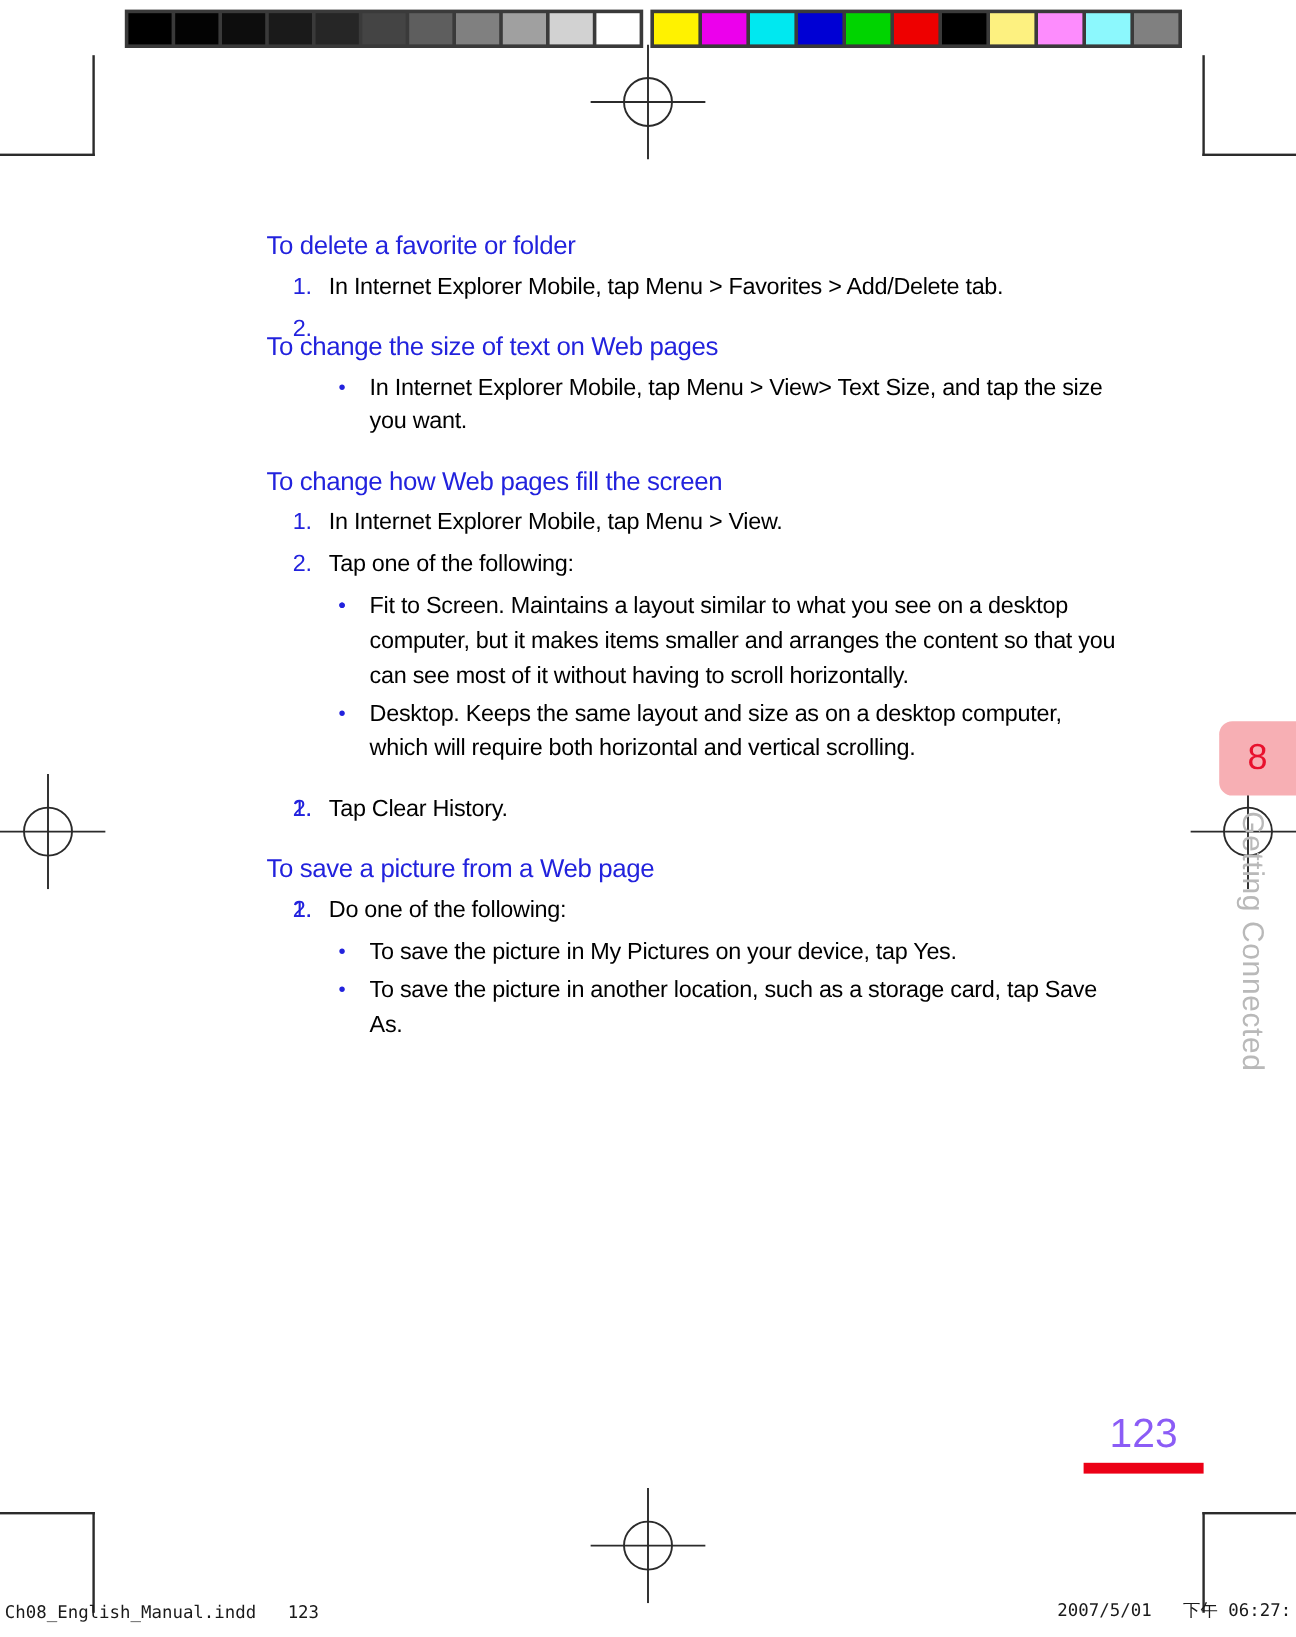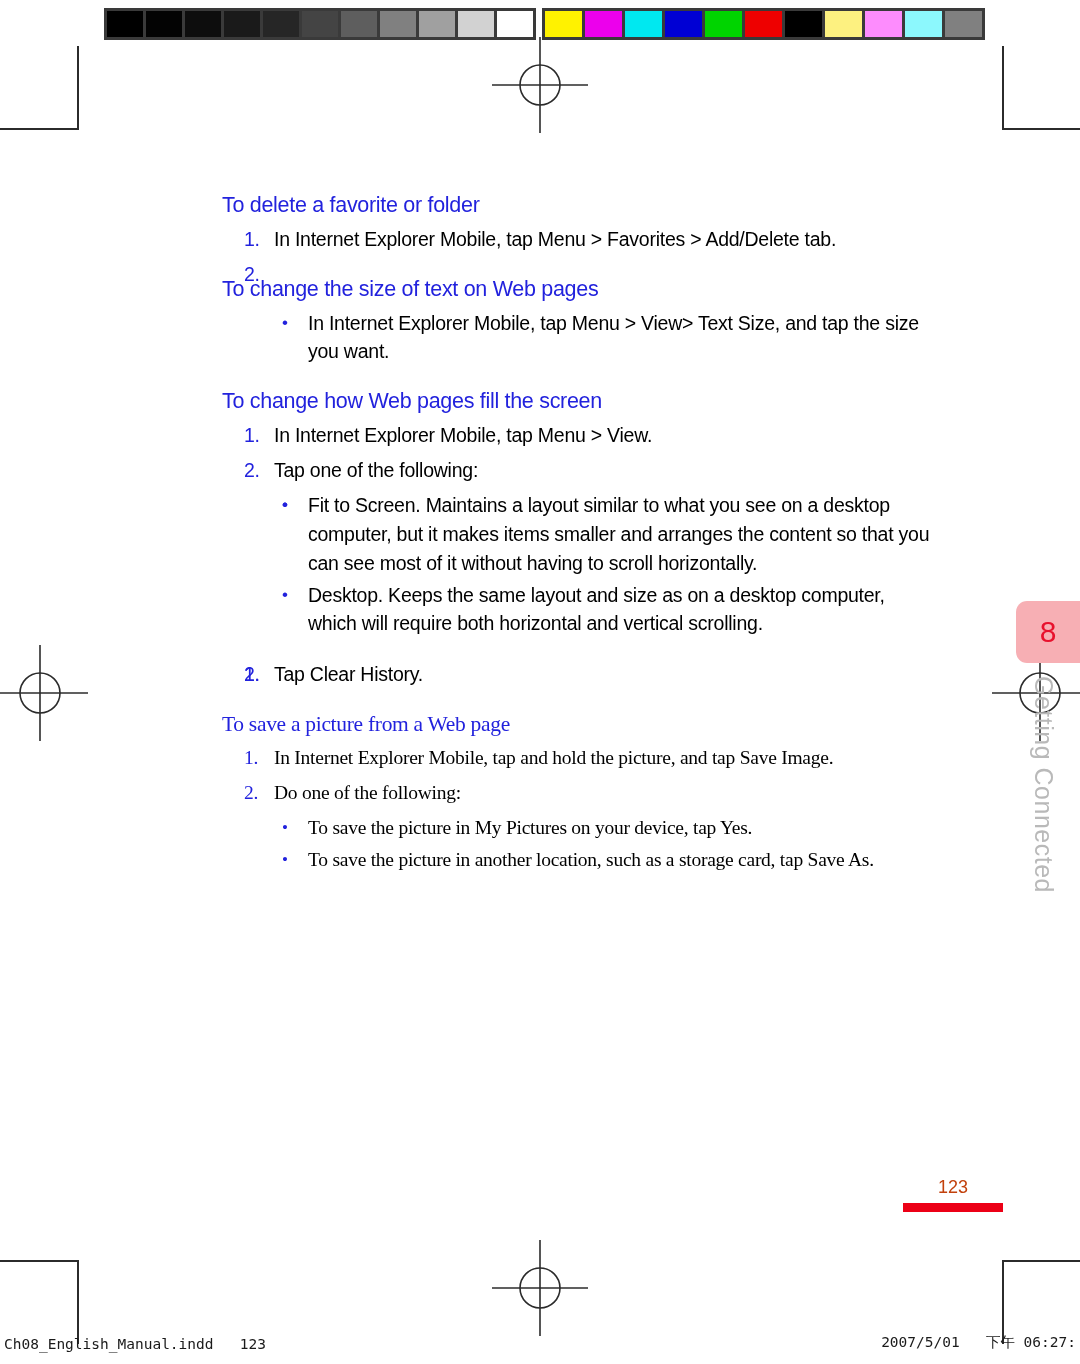--- a/index.html
+++ b/index.html
@@ -59,21 +59,21 @@
   }
   h2.section-heading {
     color: #2222dd;
     font-size: 21.5px;
     font-weight: normal;
     margin: 0 0 6px 0;
     letter-spacing: -0.3px;
     line-height: 1.25;
   }
   .block { margin-bottom: 22px; }
-  .block:last-child { margin-bottom: 0; font-family: Liberation Serif, serif; }
+  .block:last-child { margin-bottom: 0; }
 
   ol.steps, ul.bullets {
     list-style: none;
     margin: 0;
     padding: 0;
   }
   li.step, li.bullet {
     position: relative;
     font-size: 19.5px;
     line-height: 1.48;
@@ -141,22 +141,22 @@
 
   
   #page-number-block {
     position: absolute;
     left: 903px;
     top: 1178px;
     width: 100px;
     text-align: center;
   }
   #page-number {
-    color: #c2410c;
-    font-size: 18px;
+    color: #8b5cf6;
+    font-size: 34px;
     line-height: 1;
   }
   #page-number-rule {
     margin-top: 7px;
     width: 100px;
     height: 9px;
     background: #ec0016;
   }
 
   
@@ -267,21 +267,21 @@
     </div>
     <div class="block">
       <ol class="steps tight">
         <li class="step"><span class="marker">1.</span></li>
         <li class="step"><span class="marker">2.</span><span>Tap Clear History.</span></li>
       </ol>
     </div>
     <div class="block">
       <h2 class="section-heading">To save a picture from a Web page</h2>
       <ol class="steps tight">
-        <li class="step"><span class="marker">1.</span><span>In Internet Explorer Mobile, tap and hold the picture, and tap Save Image.</span></li>
+        <li class="step"><span class="marker">1.</span></li>
         <li class="step"><span class="marker">2.</span><span>Do one of the following:</span></li>
       </ol>
       <ul class="bullets nested">
         <li class="bullet deep"><span class="marker">•</span><span>To save the picture in My Pictures on your device, tap Yes.</span></li>
         <li class="bullet deep"><span class="marker">•</span><span>To save the picture in another location, such as a storage card, tap Save As.</span></li>
       </ul>
     </div>
   </div>
 
 <div id="chapter-tab">

